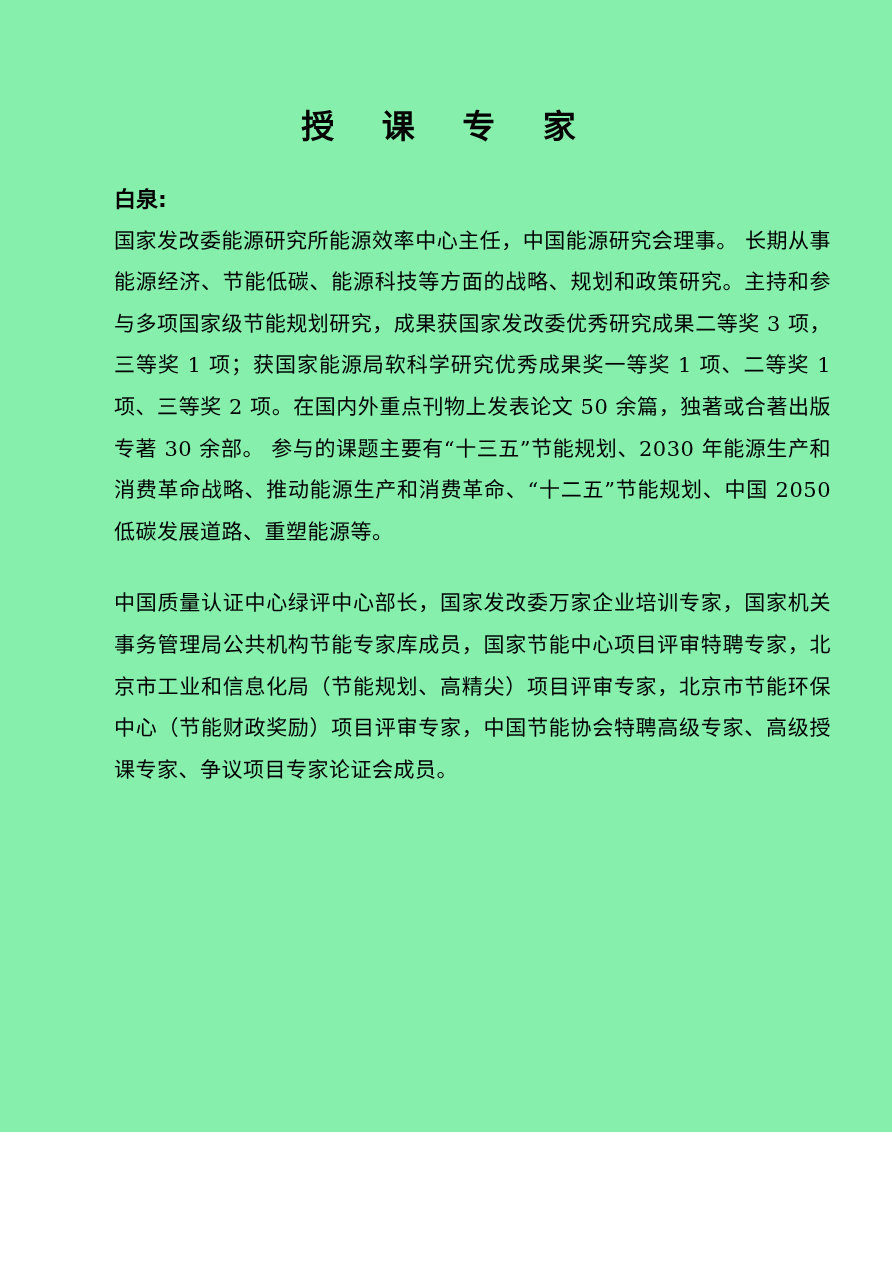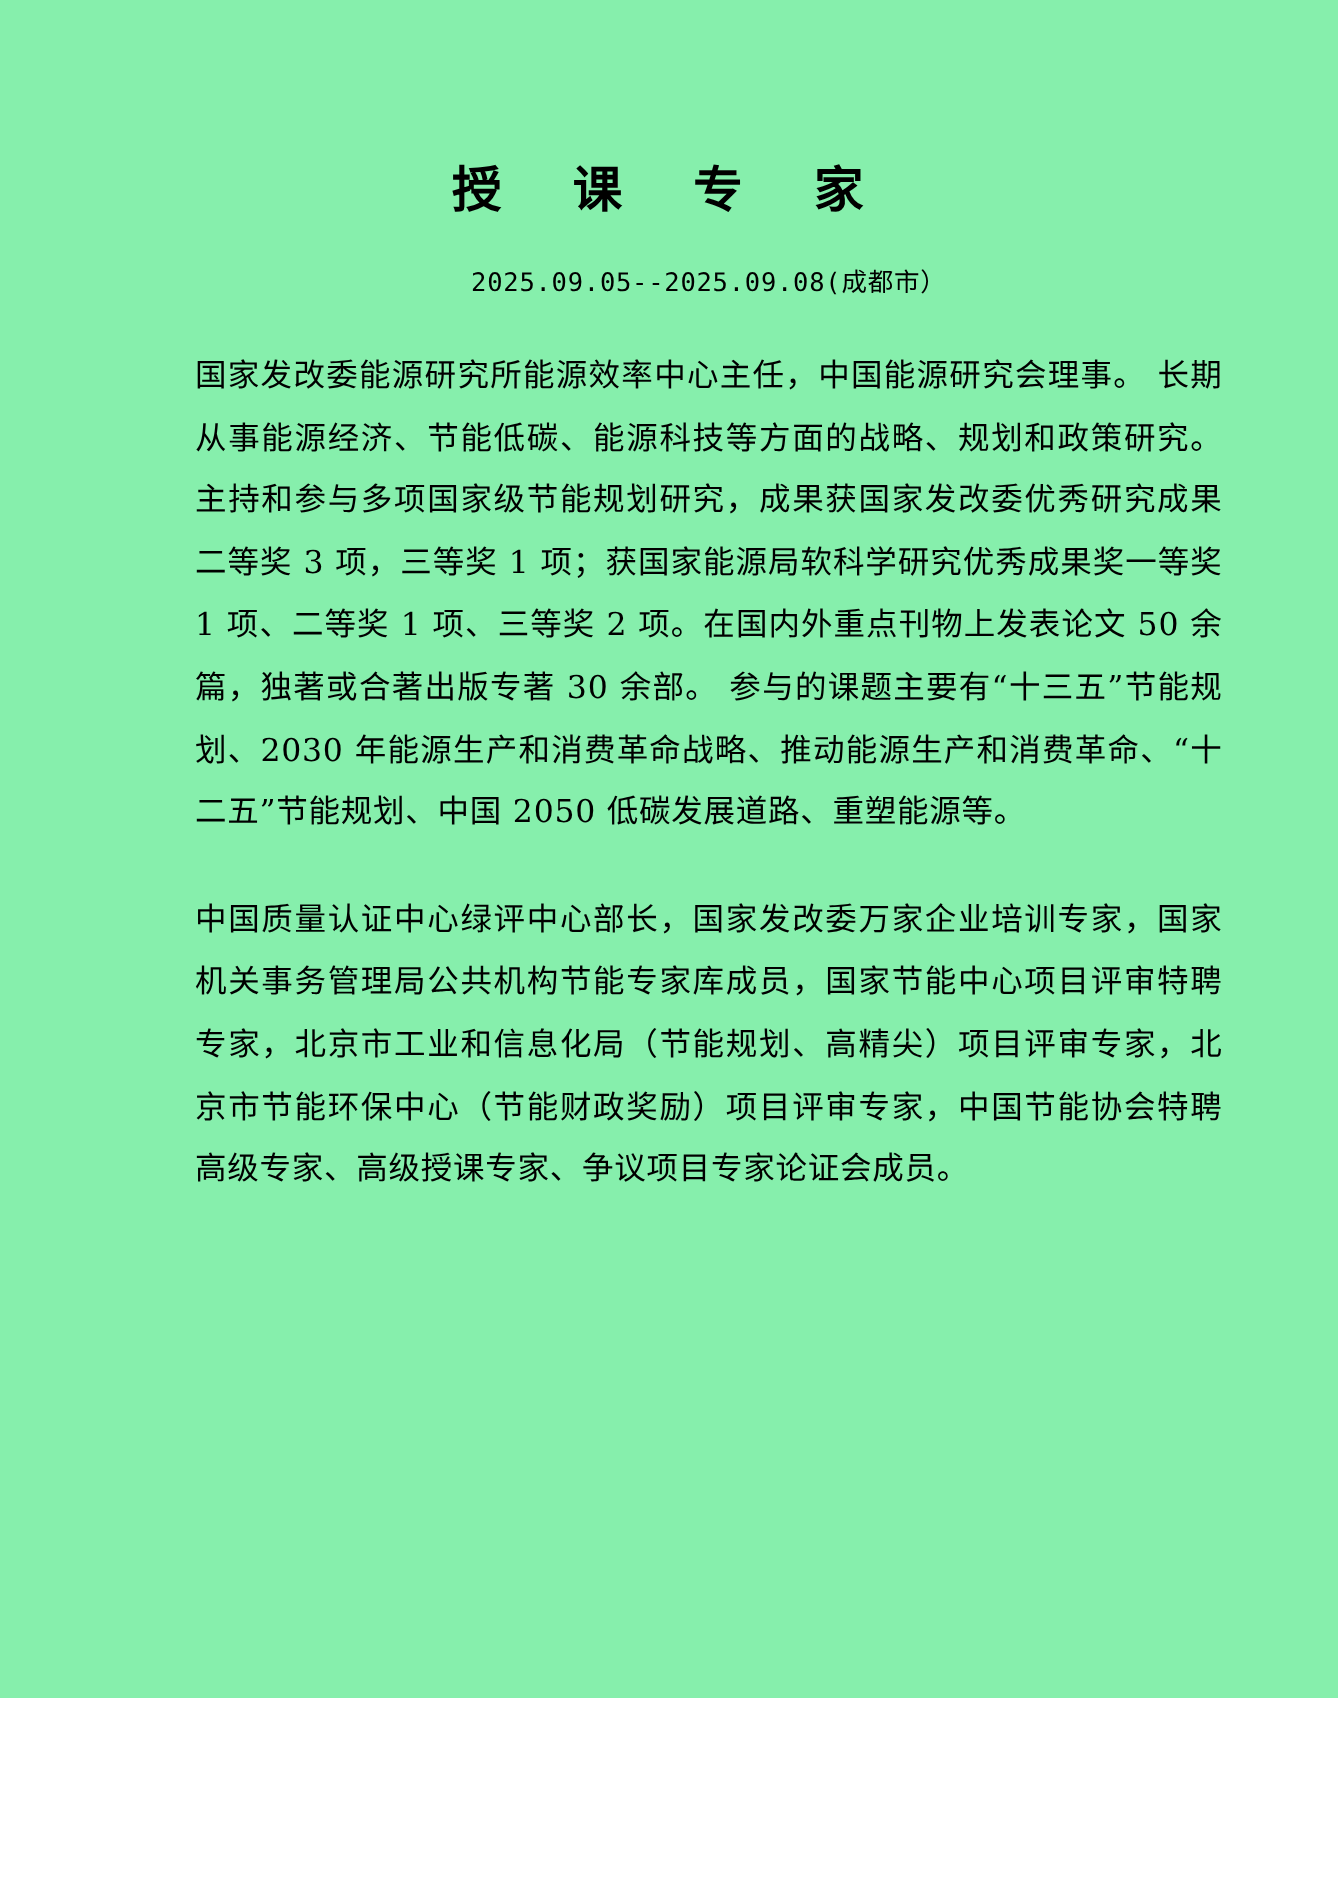--- a/index.html
+++ b/index.html
@@ -50,40 +50,40 @@
     margin-top: 30px;
   }
   .expert-name {
     margin: 0;
     font-size: 22px;
     font-weight: bold;
     line-height: 41.6px;
     font-family: "DejaVu Sans", "Liberation Sans", sans-serif;
   }
   .expert-bio {
-    margin: 16px;
+    margin: 0;
     font-size: 21px;
     line-height: 41.6px;
     text-align: justify;
     letter-spacing: 0.5px;
     overflow-wrap: break-word;
     font-family: "DejaVu Serif", "Liberation Serif", serif;
   }
 </style>
 </head>
 <body>
 
 <div class="page">
   <div class="content">
 
     <h1 class="doc-title">授 课 专 家</h1>
 
-    <div class="doc-date">2025.09.05--2025.09.08(成都市）</div>
 
     <section class="expert-section first">
+      <h2 class="expert-name">白泉:</h2>
       <p class="expert-bio">国家发改委能源研究所能源效率中心主任，中国能源研究会理事。 长期从事能源经济、节能低碳、能源科技等方面的战略、规划和政策研究。主持和参与多项国家级节能规划研究，成果获国家发改委优秀研究成果二等奖 3 项，三等奖 1 项；获国家能源局软科学研究优秀成果奖一等奖 1 项、二等奖 1 项、三等奖 2 项。在国内外重点刊物上发表论文 50 余篇，独著或合著出版专著 30 余部。 参与的课题主要有“十三五”节能规划、2030 年能源生产和消费革命战略、推动能源生产和消费革命、“十二五”节能规划、中国 2050 低碳发展道路、重塑能源等。</p>
     </section>
 
     <section class="expert-section later">
       <p class="expert-bio">中国质量认证中心绿评中心部长，国家发改委万家企业培训专家，国家机关事务管理局公共机构节能专家库成员，国家节能中心项目评审特聘专家，北京市工业和信息化局（节能规划、高精尖）项目评审专家，北京市节能环保中心（节能财政奖励）项目评审专家，中国节能协会特聘高级专家、高级授课专家、争议项目专家论证会成员。</p>
     </section>
 
     <section class="expert-section later">
     </section>
 

